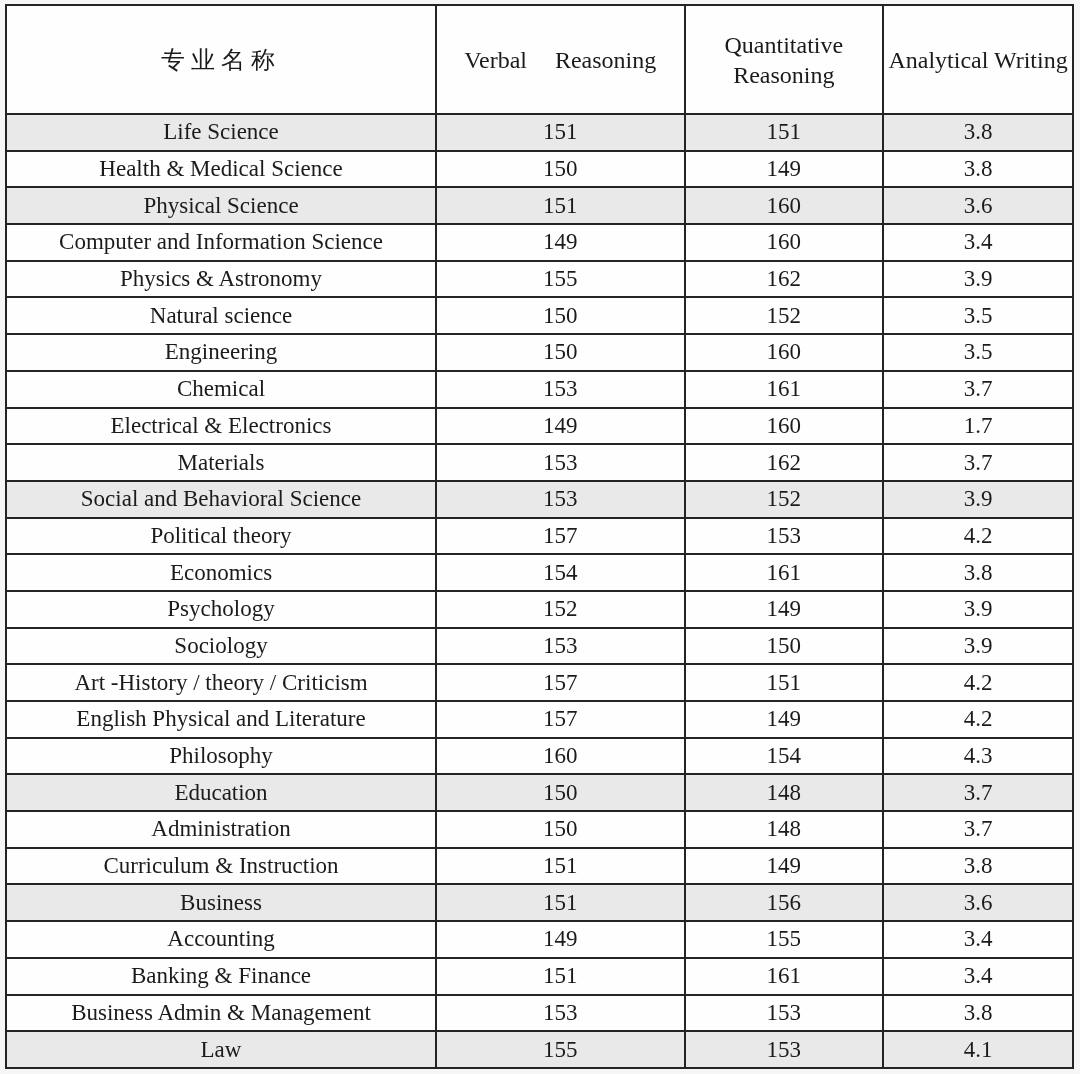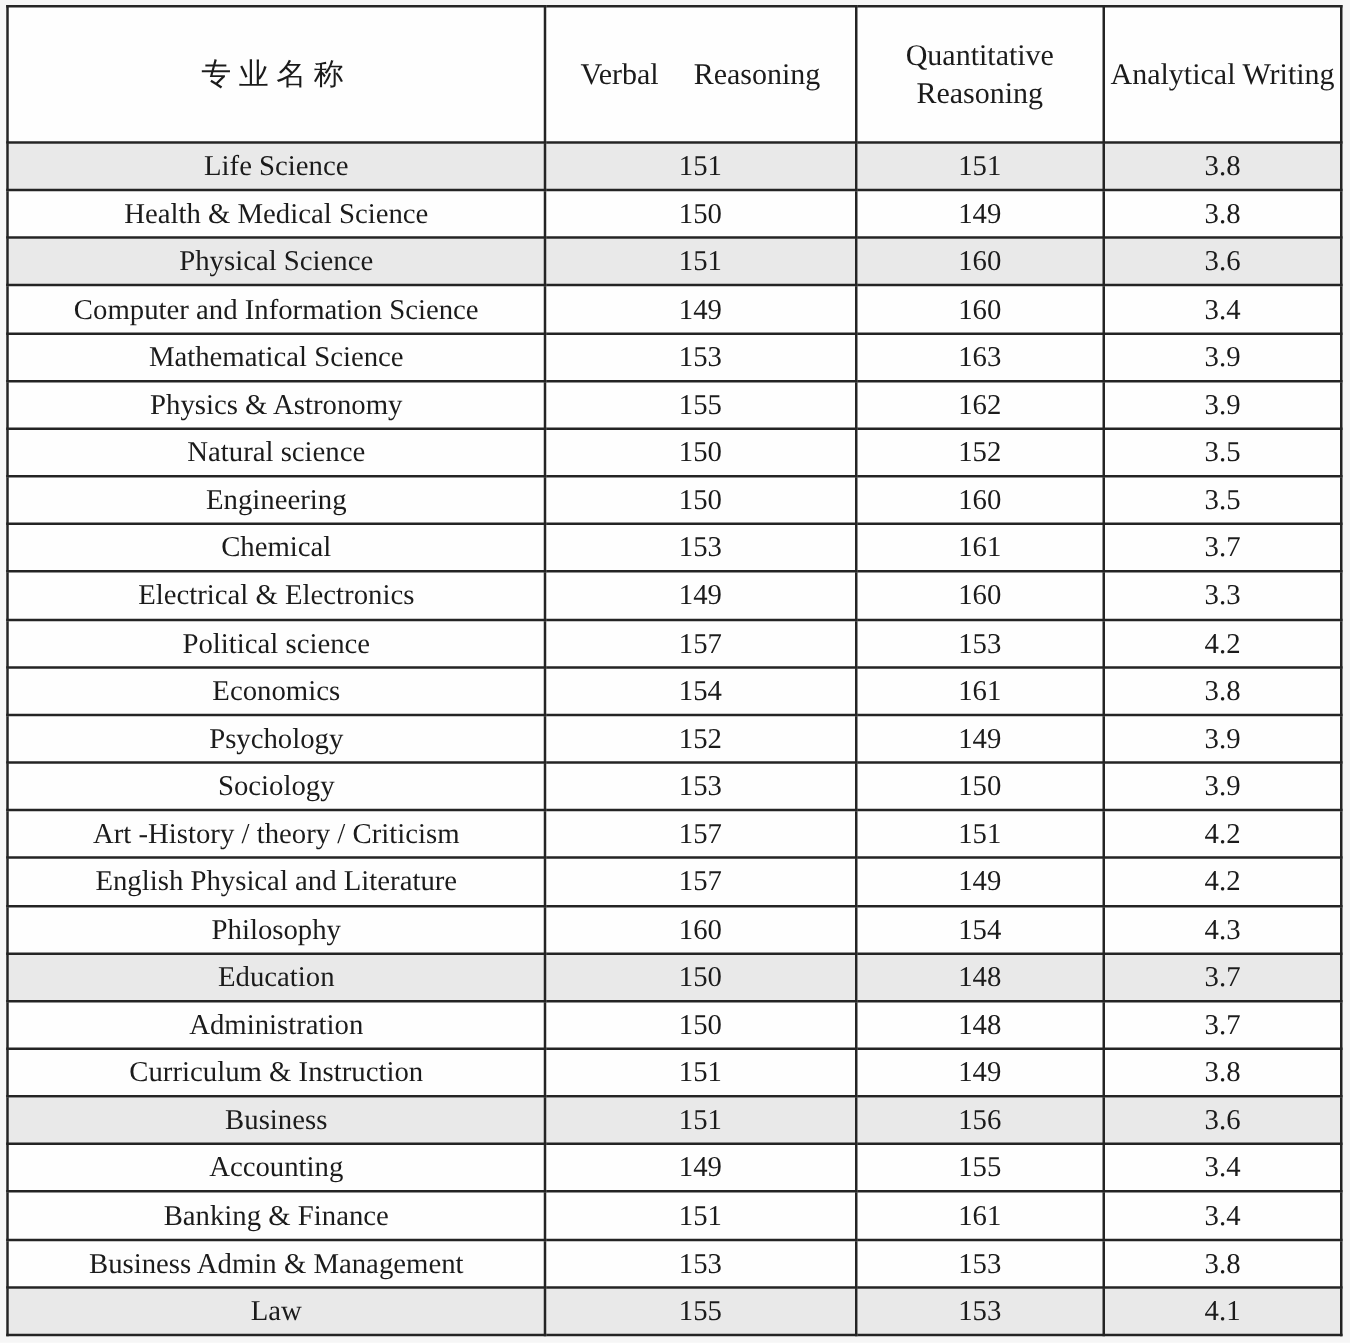--- a/index.html
+++ b/index.html
@@ -105,26 +105,20 @@
     <td>160</td>
     <td>3.6</td>
   </tr>
         <tr>
     <td>Computer and Information Science</td>
     <td>149</td>
     <td>160</td>
     <td>3.4</td>
   </tr>
         <tr>
-    <td>Mathematical Science</td>
-    <td>153</td>
-    <td>163</td>
-    <td>3.9</td>
-  </tr>
-        <tr>
     <td>Physics &amp; Astronomy</td>
     <td>155</td>
     <td>162</td>
     <td>3.9</td>
   </tr>
         <tr>
     <td>Natural science</td>
     <td>150</td>
     <td>152</td>
     <td>3.5</td>
@@ -138,24 +132,36 @@
         <tr>
     <td>Chemical</td>
     <td>153</td>
     <td>161</td>
     <td>3.7</td>
   </tr>
         <tr>
     <td>Electrical &amp; Electronics</td>
     <td>149</td>
     <td>160</td>
-    <td>3.3</td>
-  </tr>
-        <tr>
-    <td>Political science</td>
+    <td>1.7</td>
+  </tr>
+        <tr>
+    <td>Materials</td>
+    <td>153</td>
+    <td>162</td>
+    <td>3.7</td>
+  </tr>
+        <tr class="hl">
+    <td>Social and Behavioral Science</td>
+    <td>153</td>
+    <td>152</td>
+    <td>3.9</td>
+  </tr>
+        <tr>
+    <td>Political theory</td>
     <td>157</td>
     <td>153</td>
     <td>4.2</td>
   </tr>
         <tr>
     <td>Economics</td>
     <td>154</td>
     <td>161</td>
     <td>3.8</td>
   </tr>

